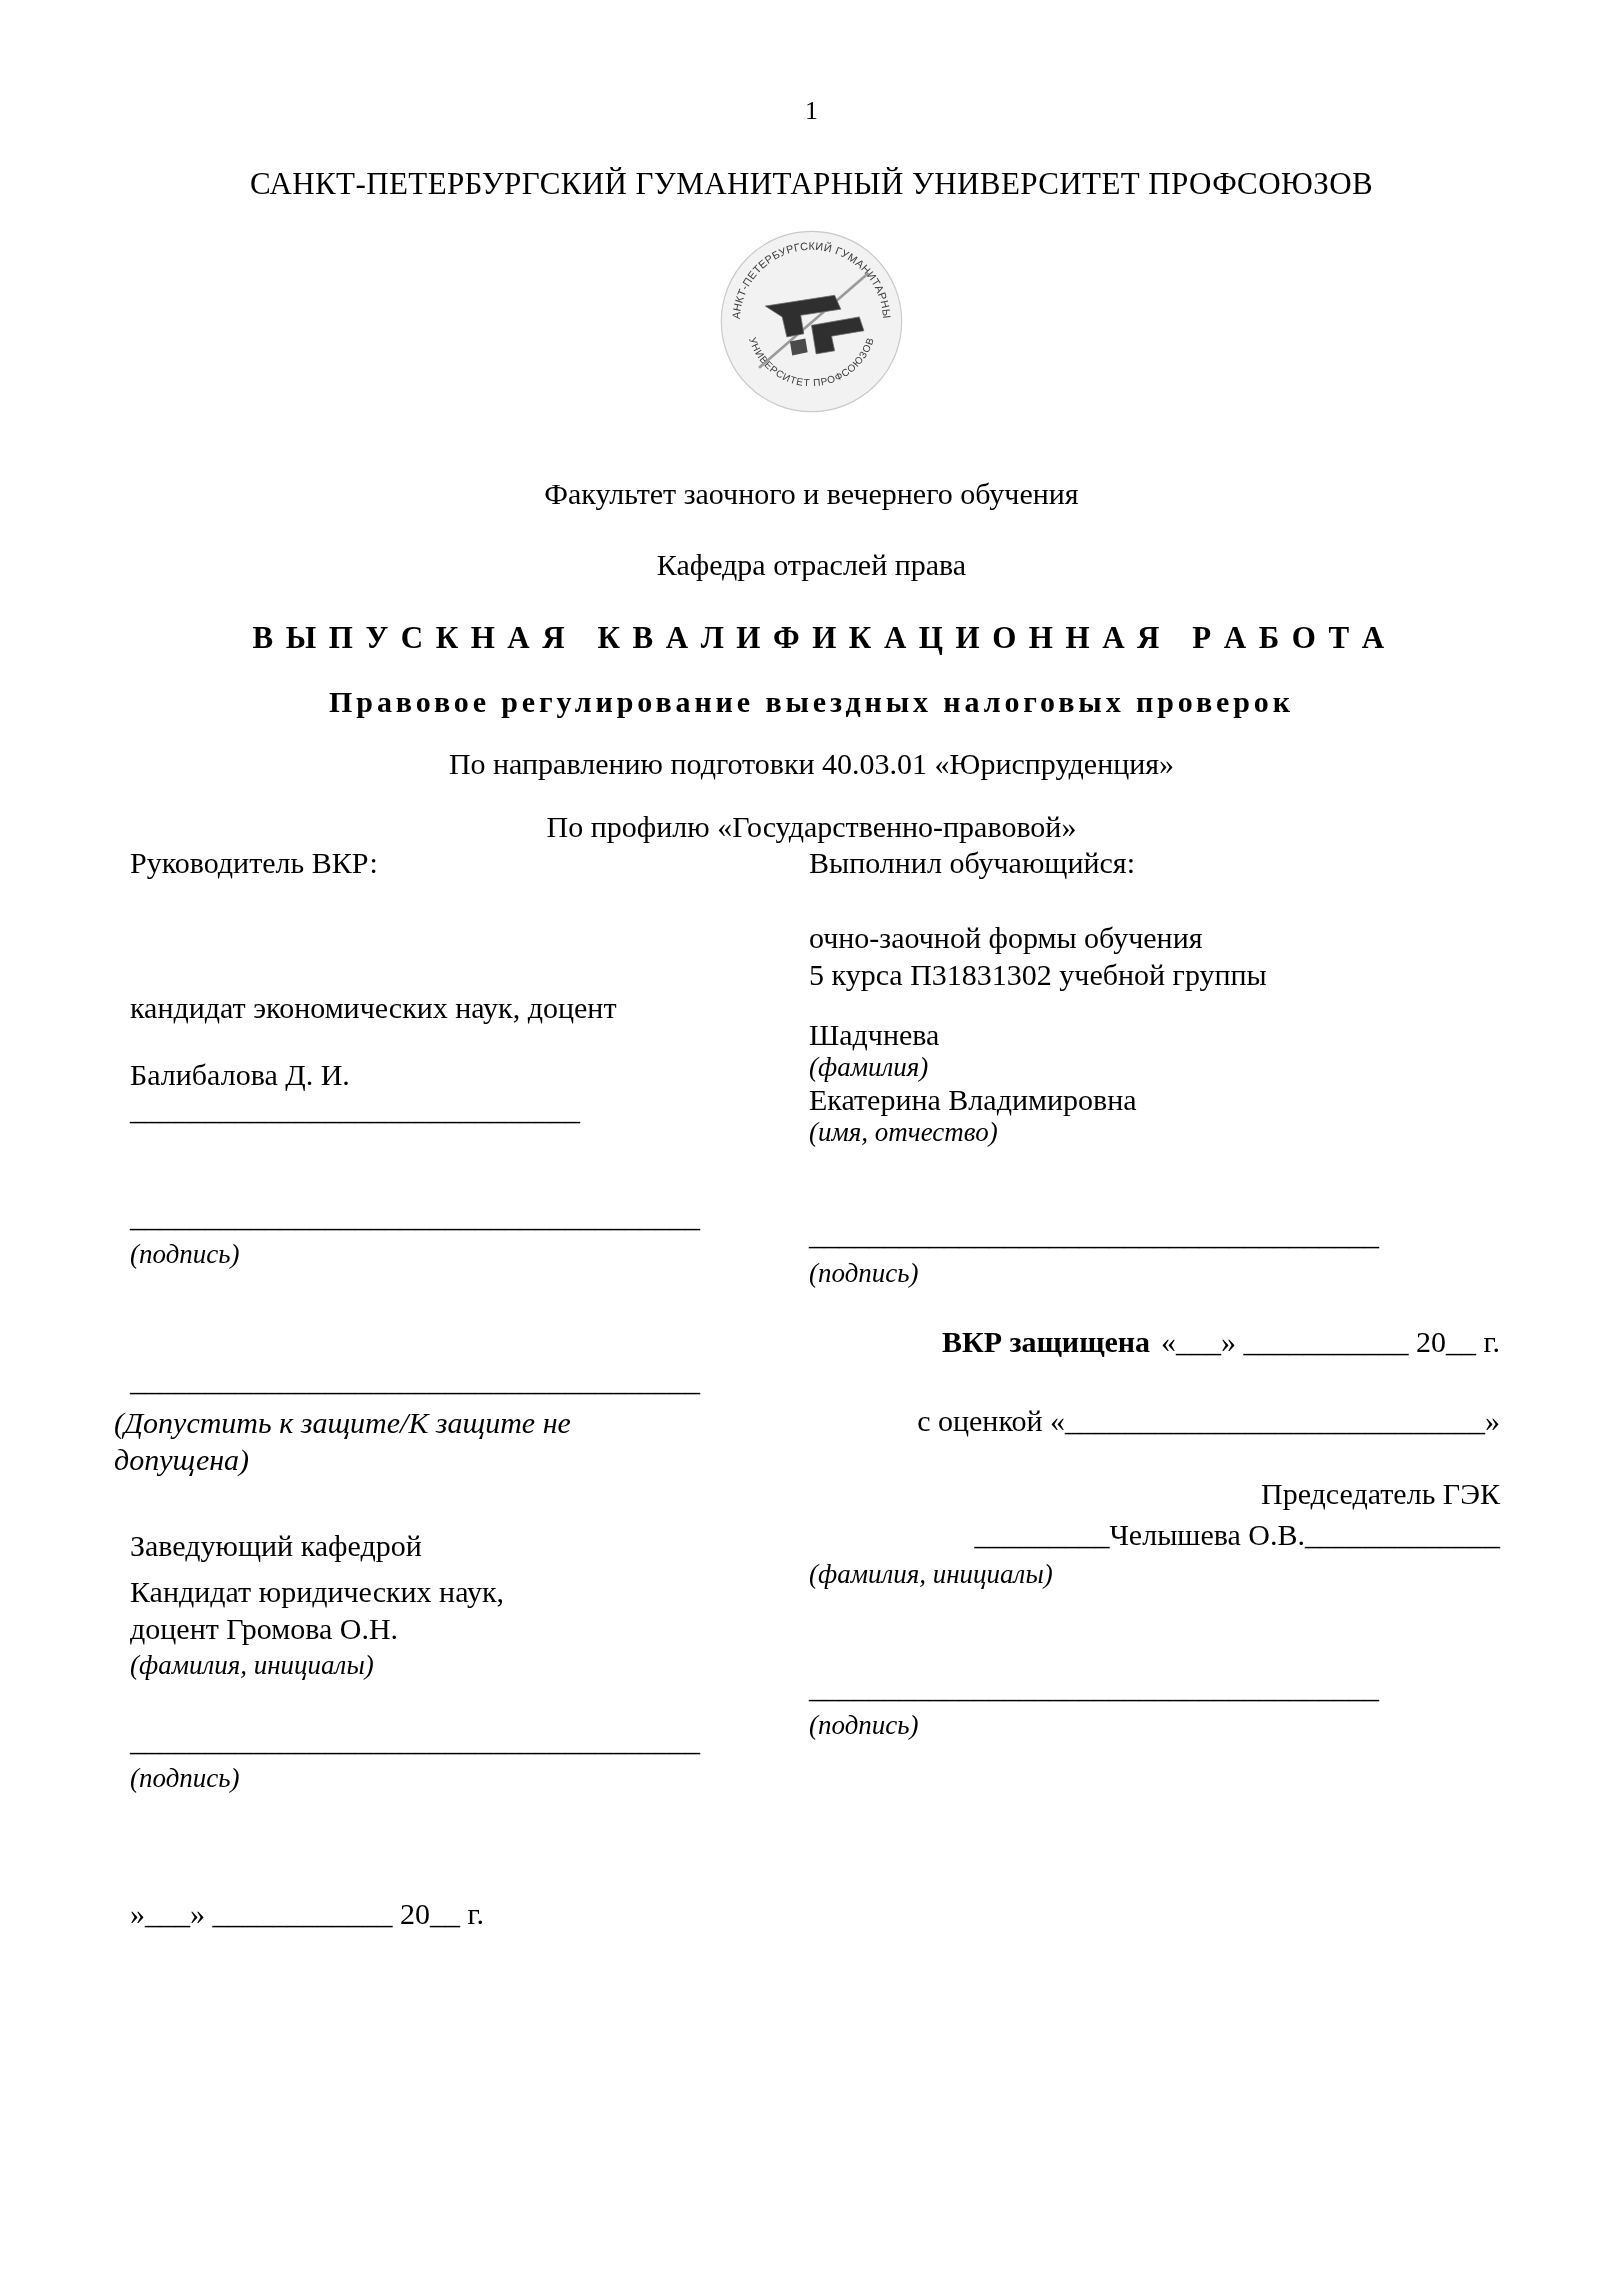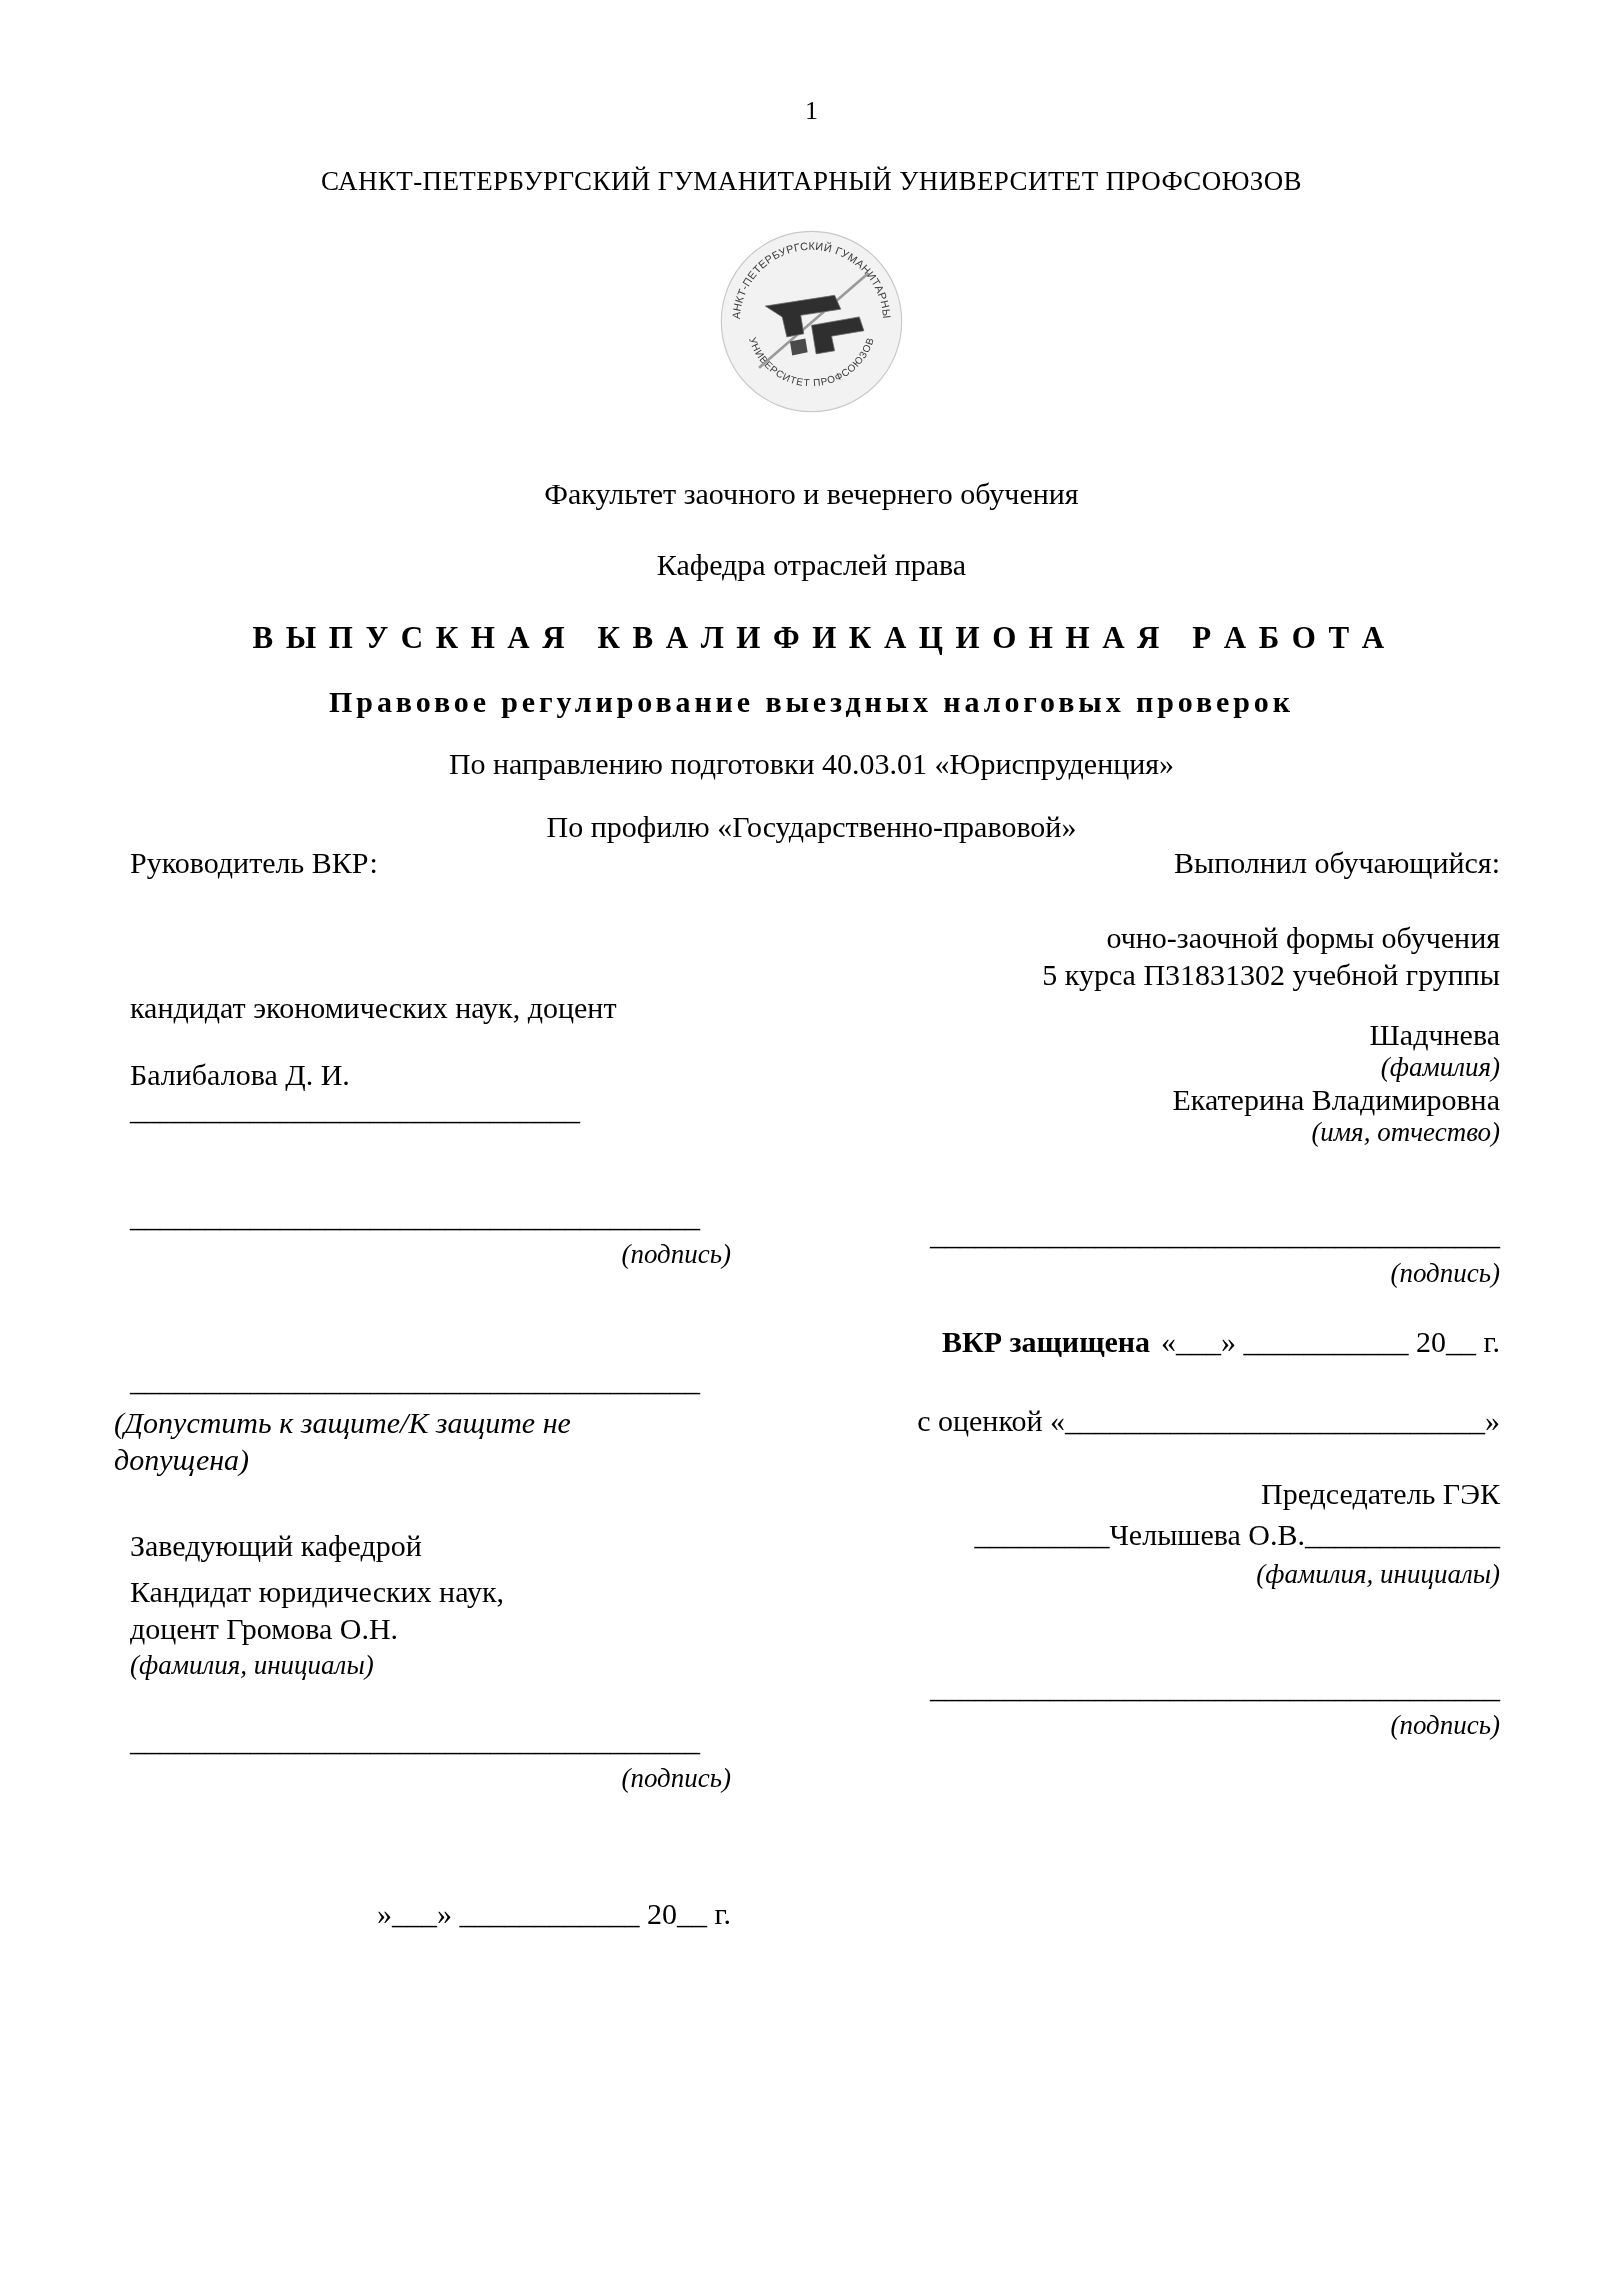--- a/index.html
+++ b/index.html
@@ -11,26 +11,26 @@
     background: #ffffff;
     color: #000000;
     font-family: "Liberation Serif", "DejaVu Serif", serif;
     font-size: 30px;
     overflow: hidden;
   }
   .pos { position: absolute; }
   .centered { left: 0; width: 100%; text-align: center; }
   .lcol { left: 130px; width: 601px; text-align: left; }
   .rcol { left: 809px; width: 691px; text-align: right; }
-  .tc { text-align: right; }
+  .tc { text-align: left; }
   .b { font-weight: bold; }
   .i { font-style: italic; }
   .cap { font-size: 27px; font-style: italic; }
   .pagenum { font-size: 26px; }
-  .univ-title { font-size: 27px; letter-spacing: 0.4px; }
+  .univ-title { font-size: 31px; letter-spacing: 0.4px; }
   .work-type { font-weight: bold; font-size: 31px; letter-spacing: 2.4px; white-space: pre; padding-left: 16px; }
   .thesis-title { font-weight: bold; letter-spacing: 3.9px; }
   .line2 { line-height: 37px; }
   .date-gap { margin-left: 11px; }
   .seal-box { width: 185px; height: 185px; left: calc(50% - 93px); }
 </style>
 </head>
 <body>
 
 <div class="page">

